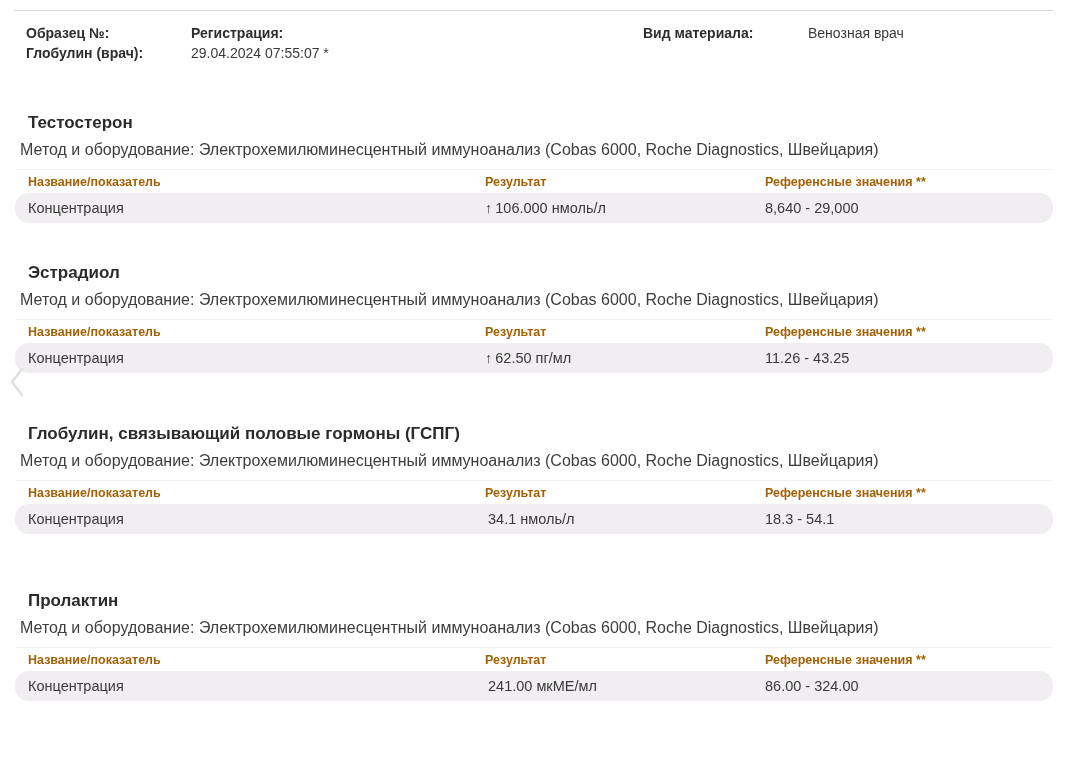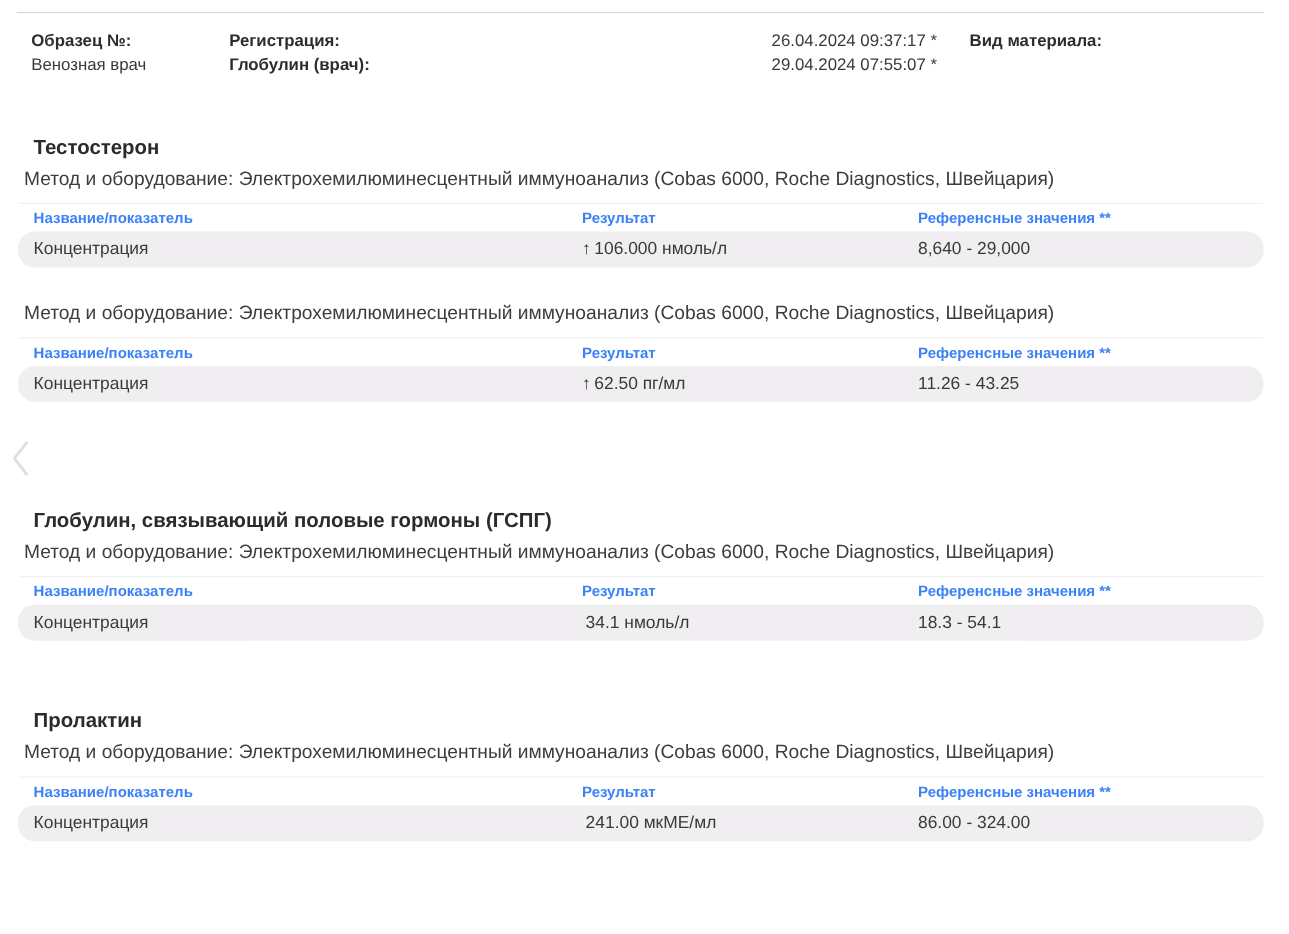--- a/index.html
+++ b/index.html
@@ -61,21 +61,21 @@
   .table { margin: 12px 0 0 -5px; }
   .thead, .trow {
     display: grid;
     grid-template-columns: 470px 280px 1fr;
     align-items: center;
   }
   .thead {
     height: 24px;
     font-size: 12.5px;
     font-weight: bold;
-    color: #3b82f6;
+    color: #a16207;
     border-top: 1px solid #f2f0f2;
   }
   .trow {
     height: 30px;
     background: #f0eef0;
     font-size: 14.5px;
     color: #3a3a3a;
     border-radius: 14px;
   }
   .thead > div:first-child,
@@ -93,21 +93,20 @@
 </head>
 <body>
 
 <div class="page">
 
   <div class="top-line"></div>
 
   <div class="header">
     <div class="h-label">Образец №:</div>
     <div class="h-label">Регистрация:</div>
-    <div class="h-value">26.04.2024 09:37:17 *</div>
     <div class="h-label">Вид материала:</div>
     <div class="h-value">Венозная врач</div>
     <div class="h-label">Глобулин (врач):</div>
     <div class="h-value">29.04.2024 07:55:07 *</div>
   </div>
 
   <section class="test" style="top:104px">
     <h2>Тестостерон</h2>
     <p class="method">Метод и оборудование: Электрохемилюминесцентный иммуноанализ (Cobas 6000, Roche Diagnostics, Швейцария)</p>
     <div class="table">
@@ -118,20 +117,21 @@
       </div>
       <div class="trow">
         <div>Концентрация</div>
         <div><span class="flag">↑</span><span>106.000 нмоль/л</span></div>
         <div>8,640 - 29,000</div>
       </div>
     </div>
   </section>
 
   <section class="test" style="top:254px">
+    <h2>Эстрадиол</h2>
     <p class="method">Метод и оборудование: Электрохемилюминесцентный иммуноанализ (Cobas 6000, Roche Diagnostics, Швейцария)</p>
     <div class="table">
       <div class="thead">
         <div>Название/показатель</div>
         <div>Результат</div>
         <div>Референсные значения **</div>
       </div>
       <div class="trow">
         <div>Концентрация</div>
         <div><span class="flag">↑</span><span>62.50 пг/мл</span></div>

